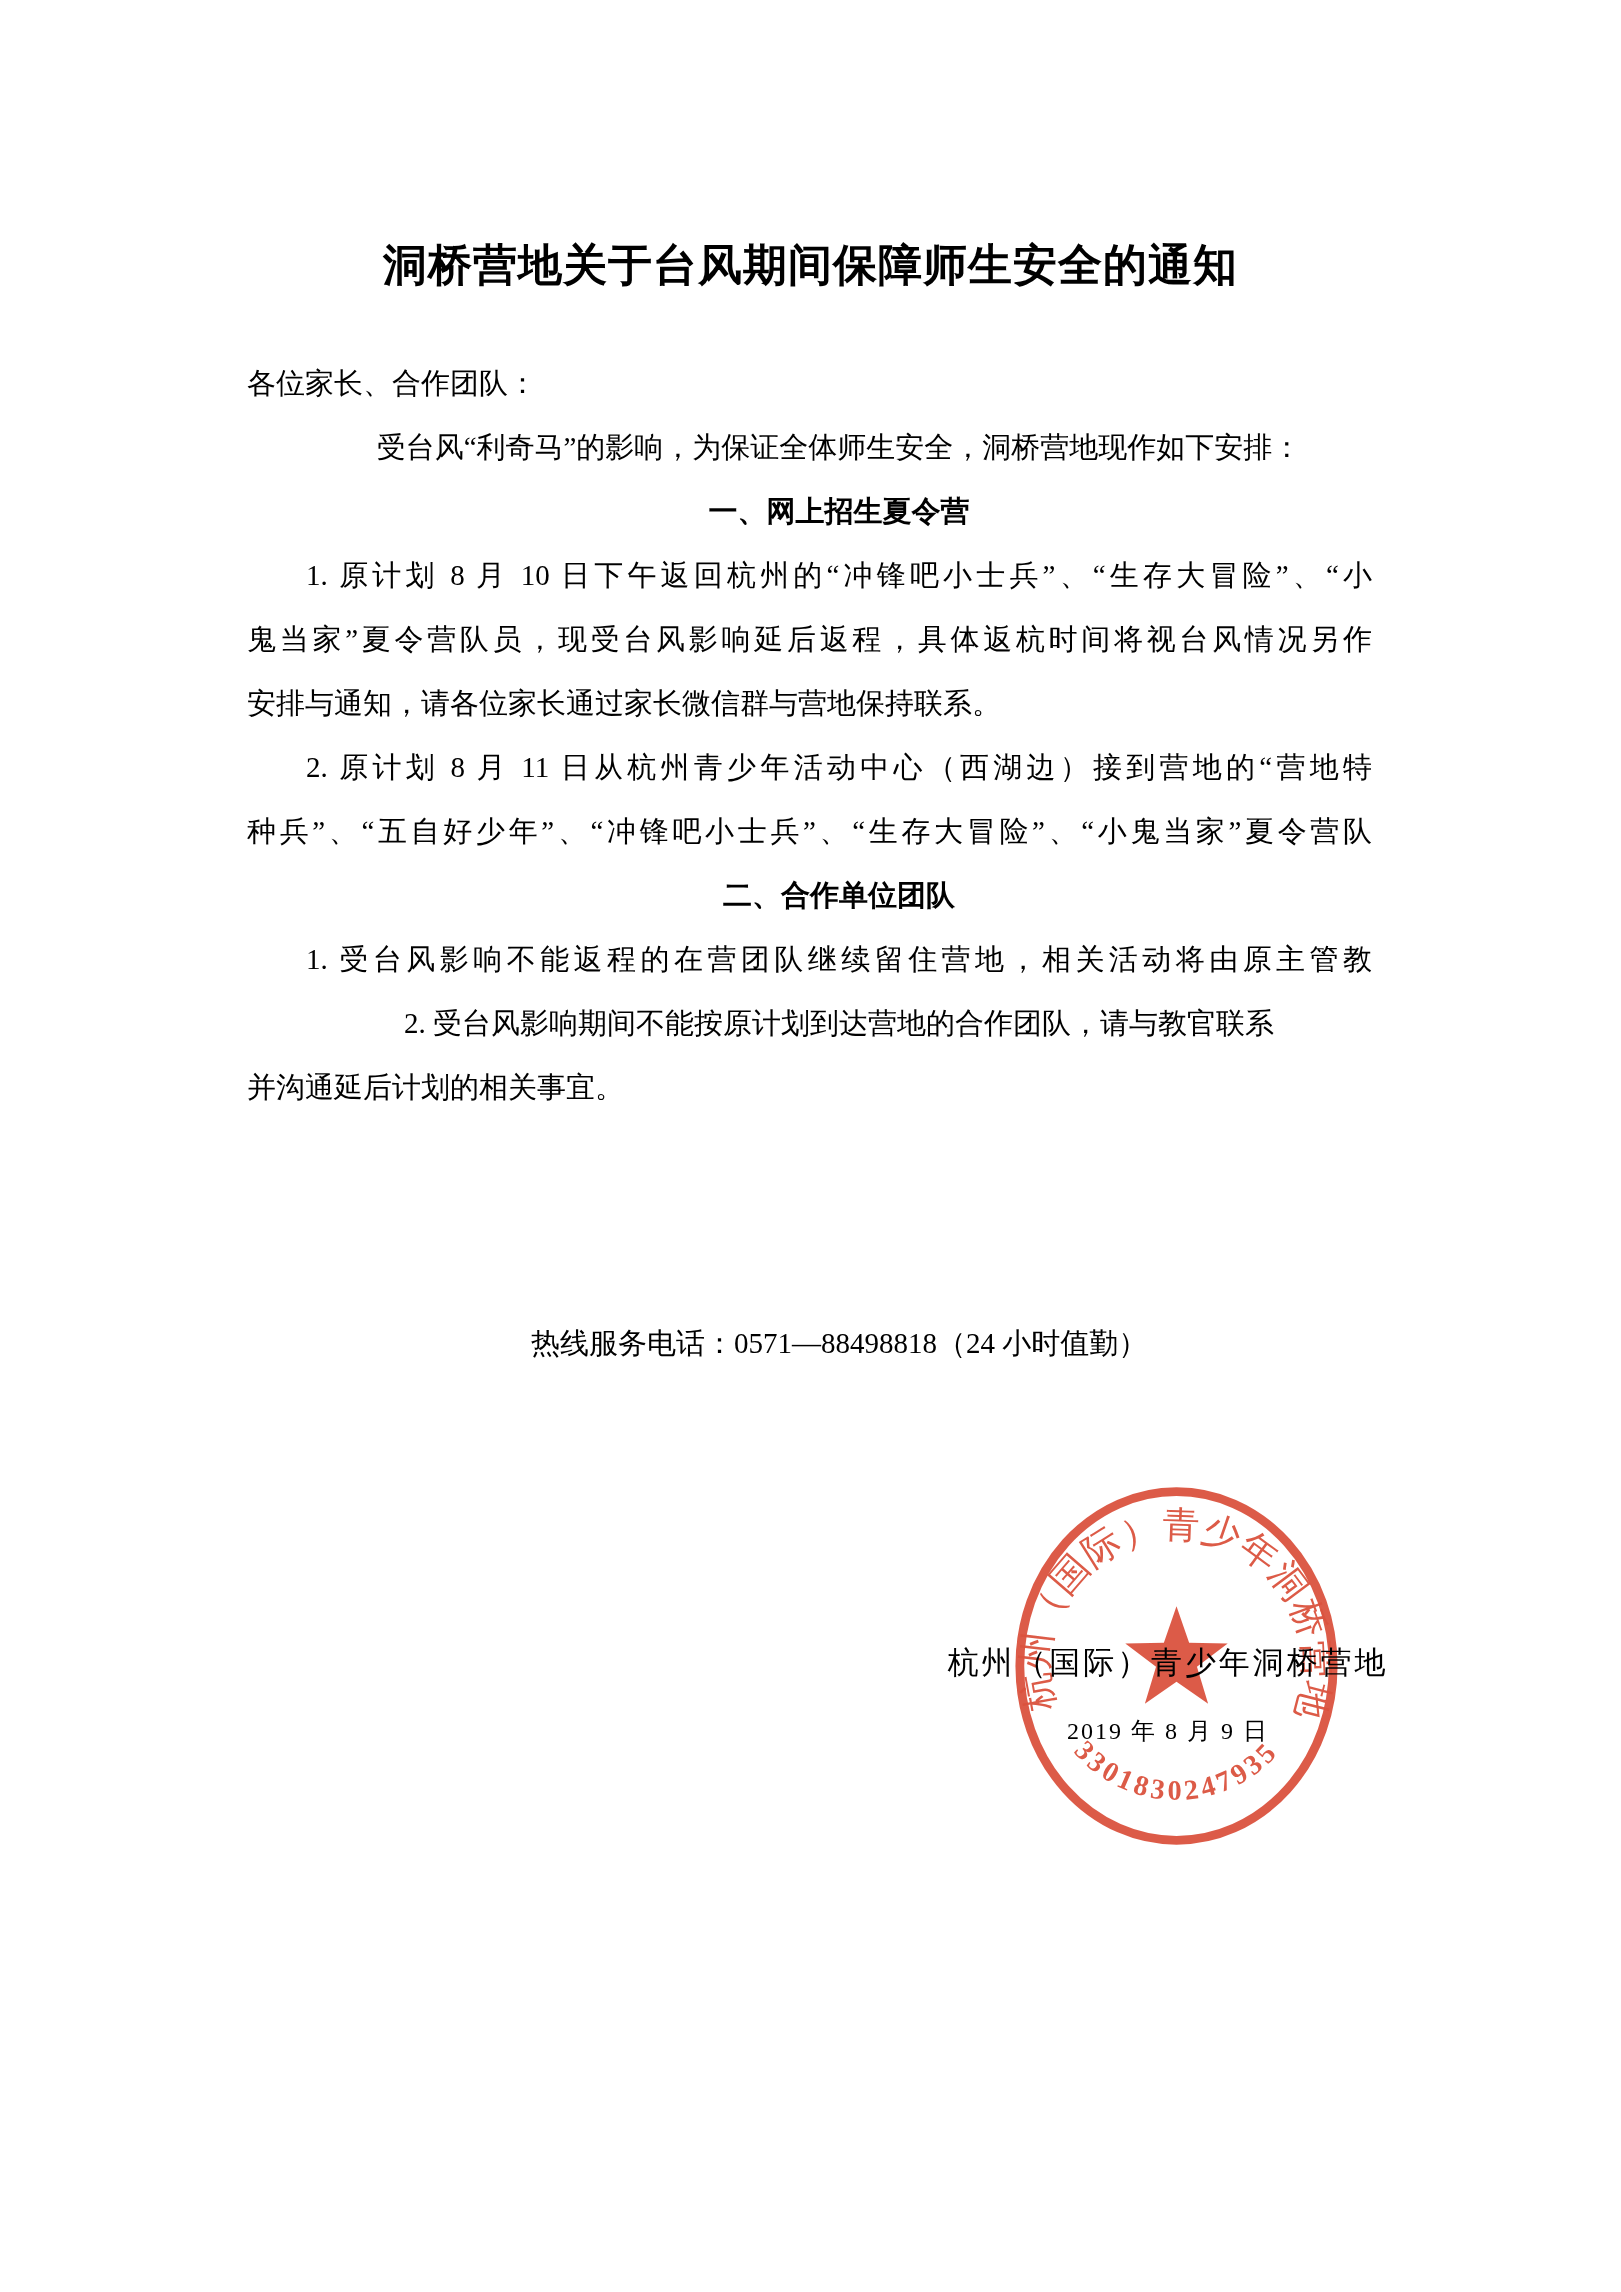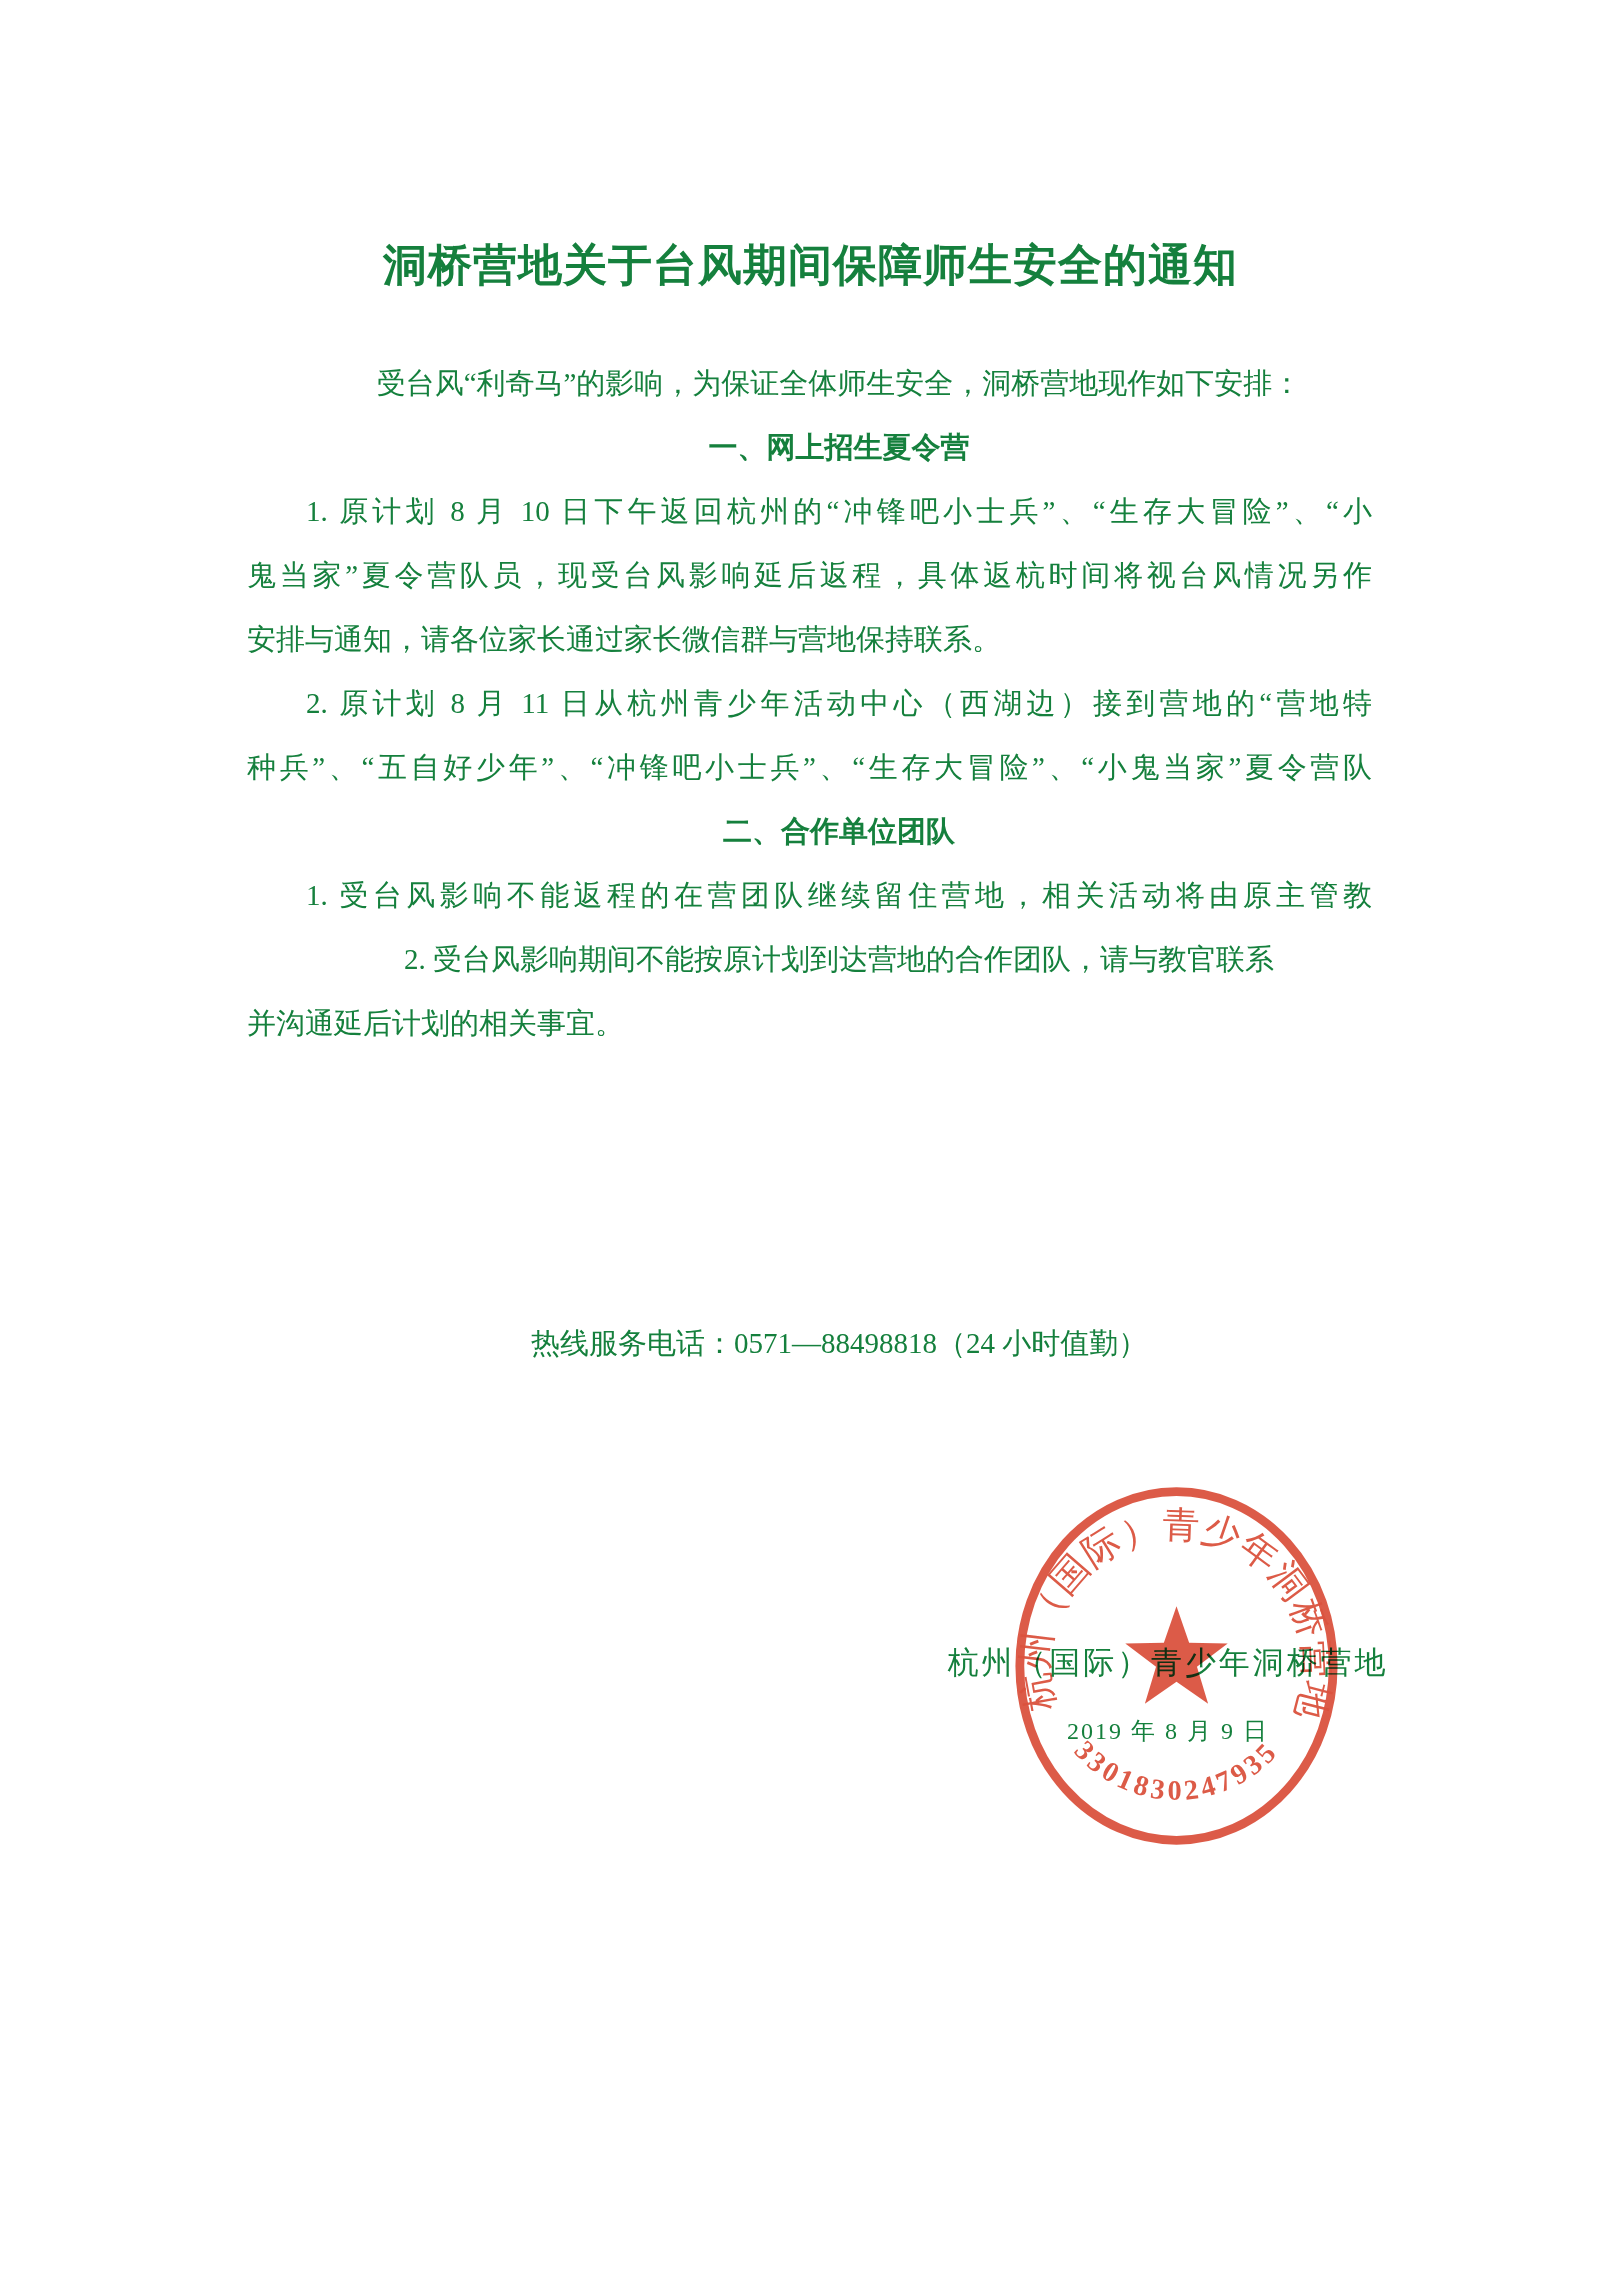--- a/index.html
+++ b/index.html
@@ -2,21 +2,21 @@
 <html><head>
 <meta charset="utf-8">
 <style>
   html,body { margin:0; padding:0; background:#888; }
   .page {
     position:relative;
     width:1621px; height:2293px;
     margin:0 auto;
     background:#ffffff;
     font-family:"Liberation Serif","DejaVu Serif",serif;
-    color:#15803d;
+    color:#000000;
     overflow:hidden;
   }
   .title {
     position:absolute; top:235px; left:0; right:0;
     margin:0;
     text-align:center;
     font-size:44px; font-weight:bold; letter-spacing:1px;
     line-height:61px;
   }
   .body-block {
@@ -45,20 +45,21 @@
   .stamp text { font-family:"Liberation Serif","DejaVu Serif",serif; }
 </style>
 </head>
 <body>
 
 <div class="page">
 
   <h1 class="title">洞桥营地关于台风期间保障师生安全的通知</h1>
 
   <div class="body-block">
+    <div class="ln">各位家长、合作团队：</div>
     <div class="ln ind">受台风“利奇马”的影响，为保证全体师生安全，洞桥营地现作如下安排：</div>
     <div class="ln ind b">一、网上招生夏令营</div>
     <div class="ln ind j">1.  原计划 8 月 10 日下午返回杭州的“冲锋吧小士兵”、“生存大冒险”、“小</div>
     <div class="ln j">鬼当家”夏令营队员，现受台风影响延后返程，具体返杭时间将视台风情况另作</div>
     <div class="ln">安排与通知，请各位家长通过家长微信群与营地保持联系。</div>
     <div class="ln ind j">2.  原计划 8 月 11 日从杭州青少年活动中心（西湖边）接到营地的“营地特</div>
     <div class="ln j">种兵”、“五自好少年”、“冲锋吧小士兵”、“生存大冒险”、“小鬼当家”夏令营队</div>
     <div class="ln ind b">二、合作单位团队</div>
     <div class="ln ind j">1.  受台风影响不能返程的在营团队继续留住营地，相关活动将由原主管教</div>
     <div class="ln ind">2.  受台风影响期间不能按原计划到达营地的合作团队，请与教官联系</div>

